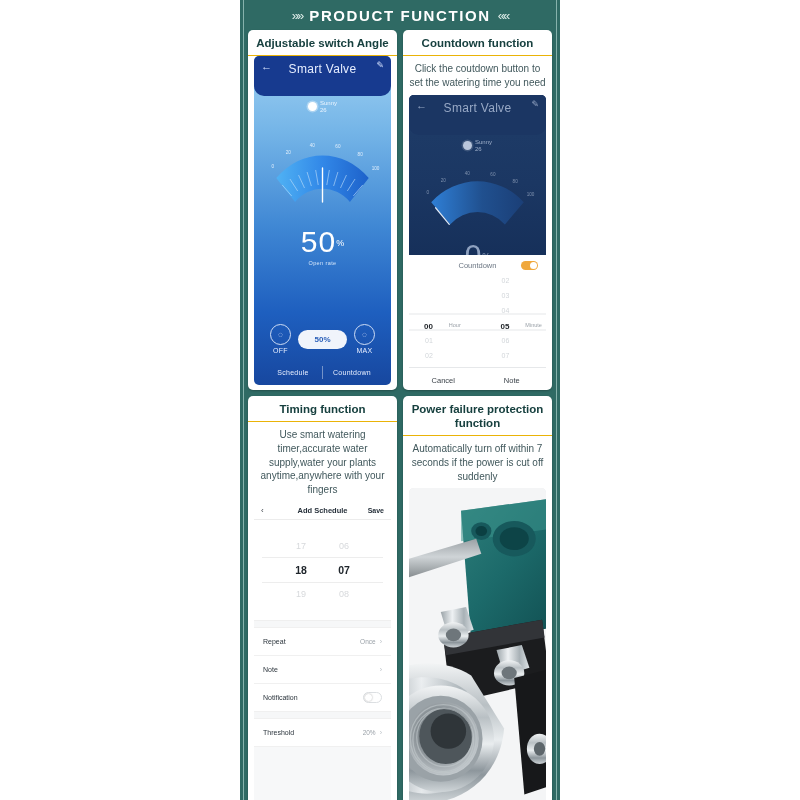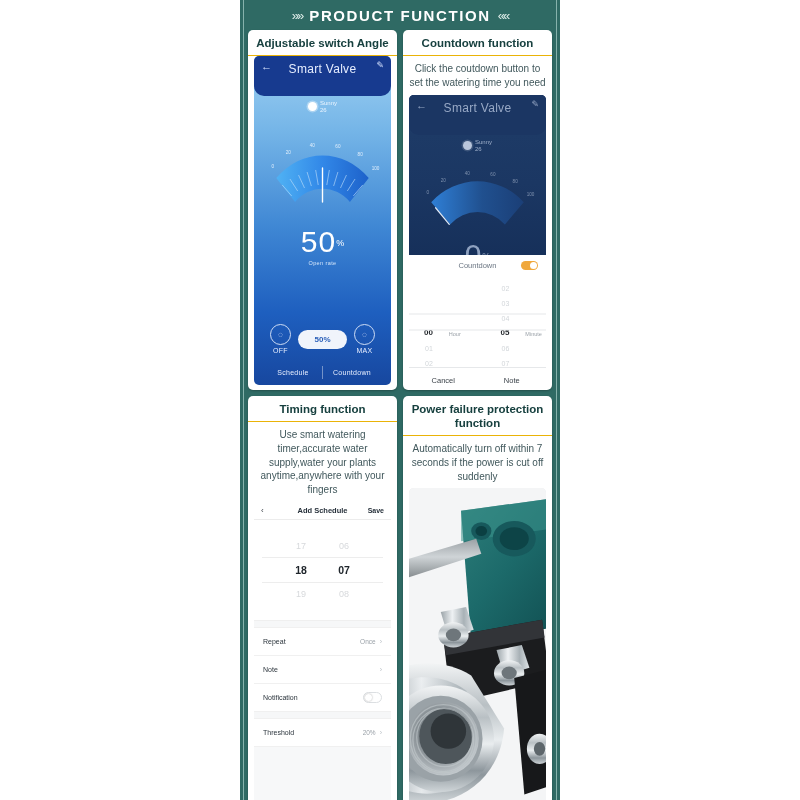--- a/index.html
+++ b/index.html
@@ -184,21 +184,21 @@
   }
   .toggle:after{
     content:"";position:absolute;right:1px;top:1px;
     width:7.5px;height:7.5px;border-radius:50%;background:#fff;
   }
   .wheel{
     flex:1;position:relative;display:flex;flex-direction:column;justify-content:center;
     background:#fff;
   }
   .wrow{
-    display:flex;justify-content:center;align-items:flex-end;gap:16px;
+    display:flex;justify-content:center;align-items:flex-start;gap:16px;
     height:15px;font-size:7px;color:#d2d6da;
   }
   .wrow .unit{font-size:5.5px;color:#d2d6da;}
   .wrow.sel{color:#1d2126;font-weight:700;font-size:8px;}
   .wrow.sel .unit{color:#9aa1a8;font-weight:400;}
   .wcell{width:30px;text-align:right;}
   .wunit{width:26px;text-align:left;}
   .selband{
     position:absolute;left:0;right:0;
     border-top:1px solid #e6e8ea;border-bottom:1px solid #e6e8ea;

